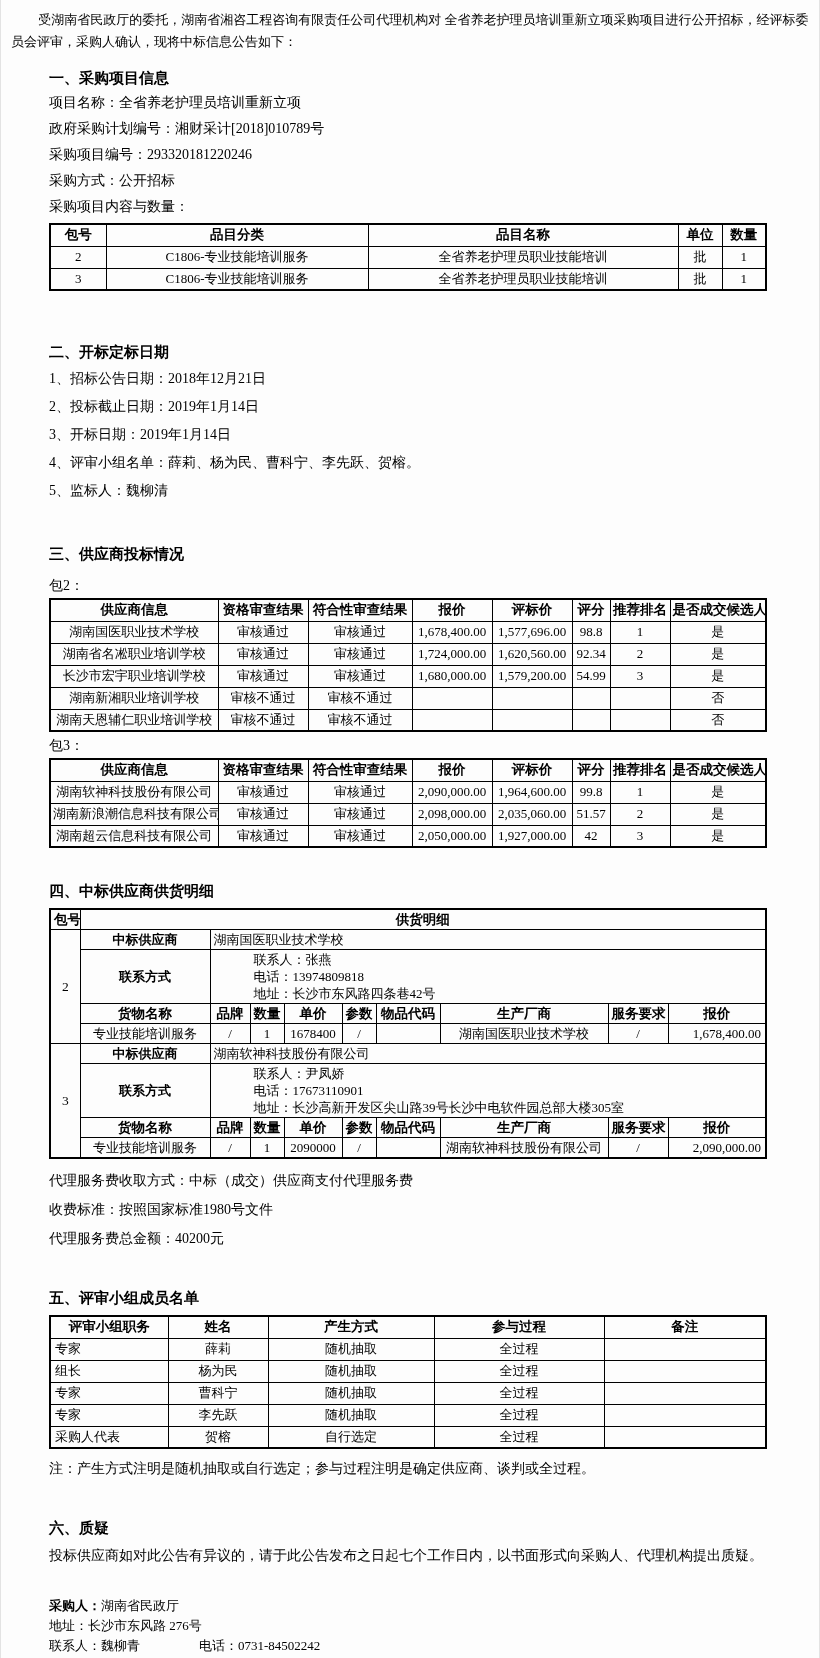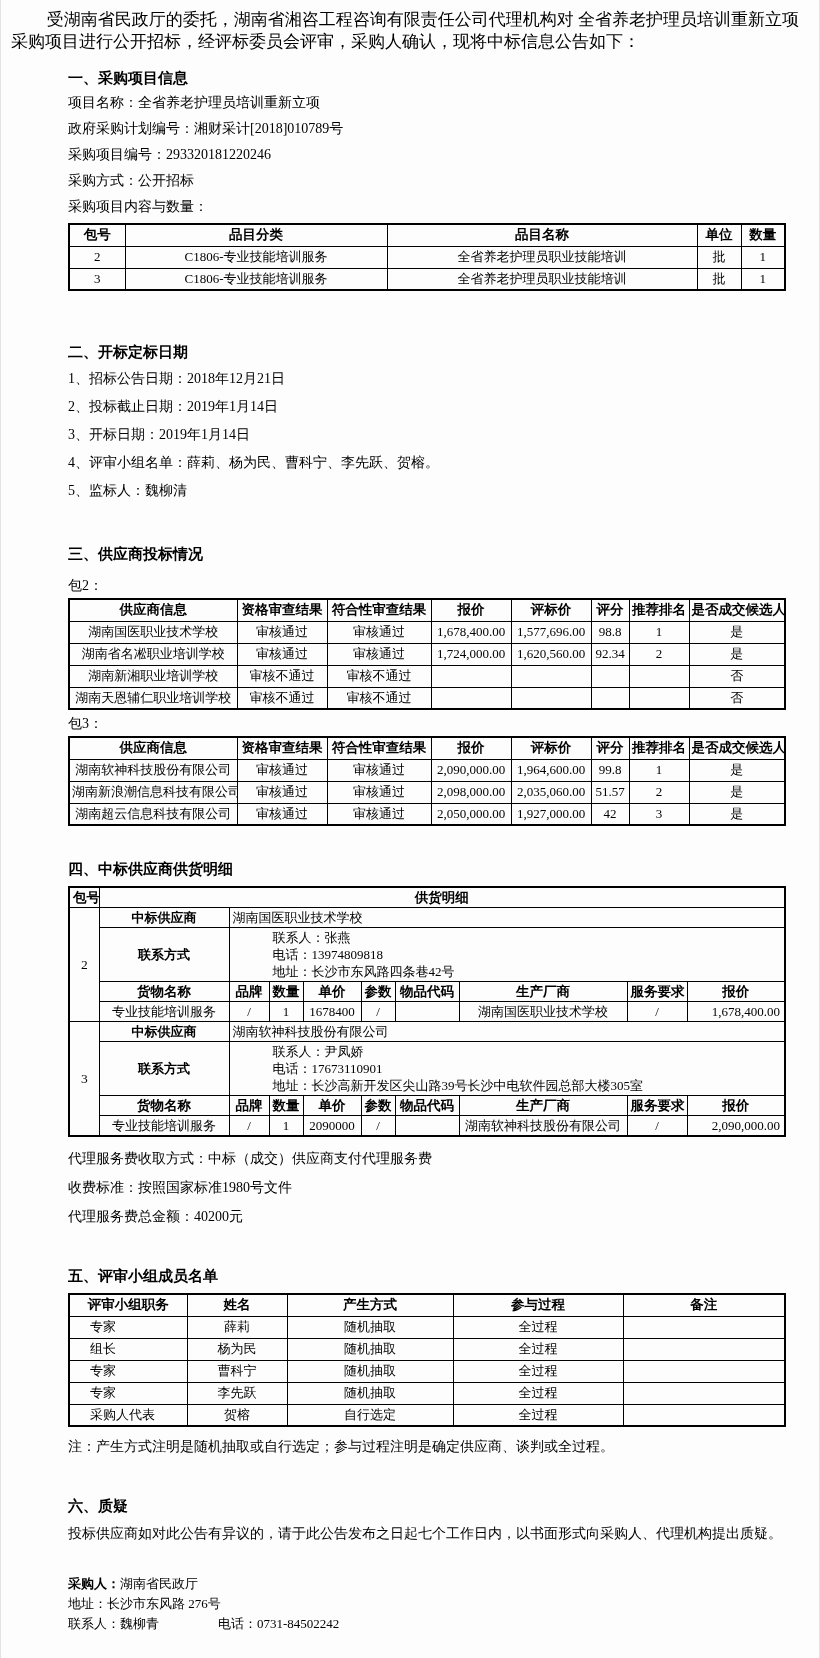--- a/index.html
+++ b/index.html
@@ -1,34 +1,34 @@
 <!DOCTYPE html>
 <html><head>
 <meta charset="utf-8">
 <style>
   html,body{margin:0;padding:0;}
   body{background:#ececec;font-family:"Liberation Serif","DejaVu Serif",serif;color:#000;}
   .page{width:820px;min-height:1658px;margin:0 auto;background:#fdfdfd;box-sizing:border-box;padding-top:9px;border-left:1px solid #e3e3e3;border-right:1px solid #e3e3e3;}
-  .intro{margin:0 8px 0 10px;font-size:17px;line-height:22px;text-indent:2.1em;}
-  .content{margin-left:67px;width:716px;font-size:14px;}
+  .intro{margin:0 8px 0 10px;font-size:13px;line-height:22px;text-indent:2.1em;}
+  .content{margin-left:48px;width:716px;font-size:14px;}
   .sec{font-size:15px;font-weight:bold;line-height:18px;}
   .fline{line-height:20px;margin-top:6px;}
   .iline{line-height:20px;margin-top:8px;}
   .pkg-label{line-height:18px;margin:14px 0 3px 0;}
   .note-line{line-height:20px;margin-top:9px;}
   .mt16{margin-top:16px;} .mt34{margin-top:34px;}
   .mt40{margin-top:40px;} .mt52{margin-top:52px;} .mt44{margin-top:44px;}
   .mt8{margin-top:8px;} .mt6{margin-top:6px;} .mt10{margin-top:10px;} .mt12{margin-top:12px;}
 
   table{border-collapse:collapse;width:100%;table-layout:fixed;border:2px solid #000;}
   th,td{border:1px solid #000;font-size:13.5px;text-align:center;padding:1px 2px;height:22px;overflow:hidden;white-space:nowrap;box-sizing:border-box;}
   th{font-weight:bold;}
   tbody td{font-size:13px;}
 
-  #committee-table tbody td:first-child{text-align:left;padding-left:20px;}
+  #committee-table tbody td:first-child{text-align:left;padding-left:4px;}
 
   #detail-table th,#detail-table td{height:auto;line-height:17px;padding:1px 3px;}
   #detail-table .lbl{font-weight:bold;}
   #detail-table .winner-val{text-align:left;}
   #detail-table .contact-cell{text-align:left;white-space:normal;padding-left:43px;}
   #detail-table .contact-cell div{line-height:17px;}
   #detail-table .price-cell{text-align:right;padding-right:4px;}
   #detail-table .pkg-no{vertical-align:middle;font-size:13.5px;}
 
   .contacts{margin-top:30px;width:430px;font-size:13px;}
@@ -132,20 +132,30 @@
             <td>是</td>
           </tr>
           <tr>
             <td>湖南省名凇职业培训学校</td>
             <td>审核通过</td>
             <td>审核通过</td>
             <td>1,724,000.00</td>
             <td>1,620,560.00</td>
             <td>92.34</td>
             <td>2</td>
+            <td>是</td>
+          </tr>
+          <tr>
+            <td>长沙市宏宇职业培训学校</td>
+            <td>审核通过</td>
+            <td>审核通过</td>
+            <td>1,680,000.00</td>
+            <td>1,579,200.00</td>
+            <td>54.99</td>
+            <td>3</td>
             <td>是</td>
           </tr>
           <tr>
             <td>湖南新湘职业培训学校</td>
             <td>审核不通过</td>
             <td>审核不通过</td>
             <td></td>
             <td></td>
             <td></td>
             <td></td>

